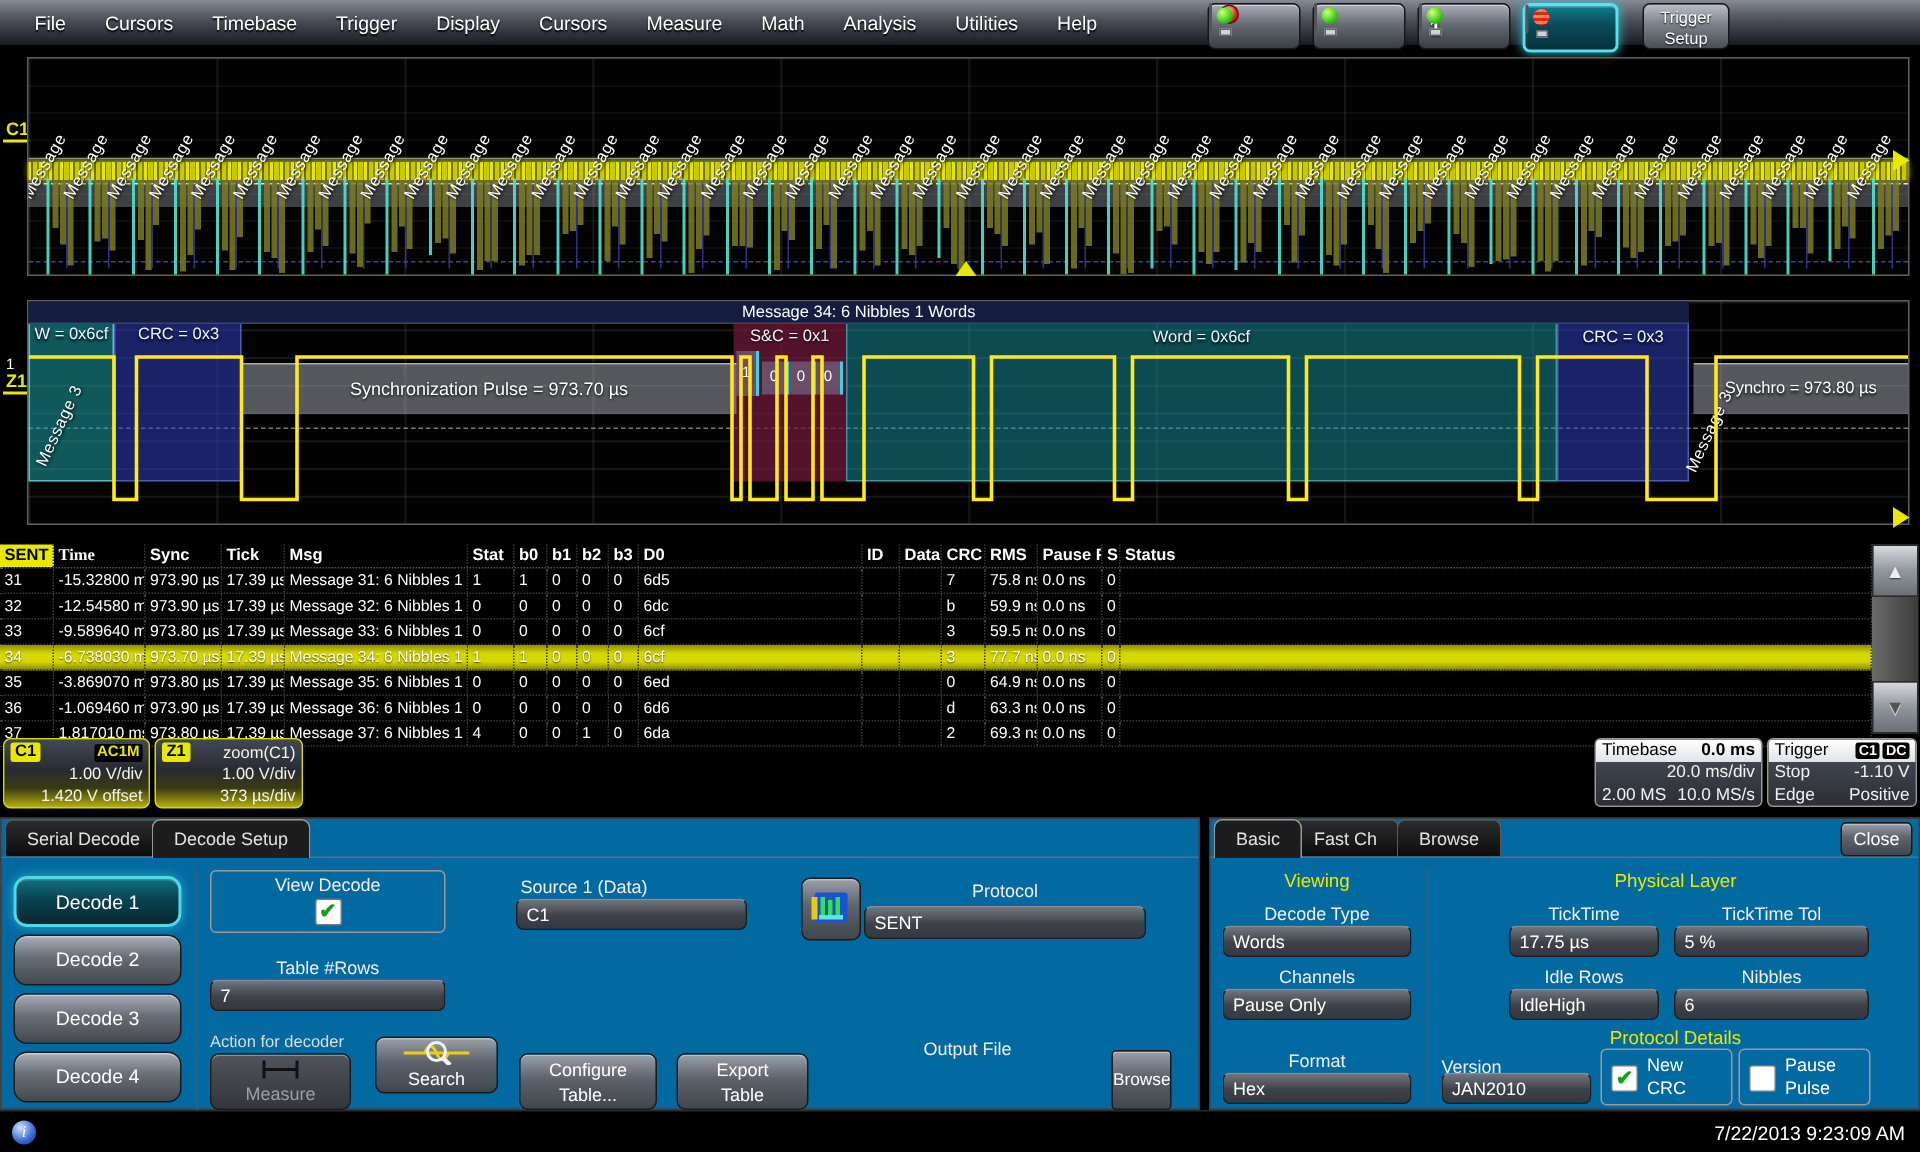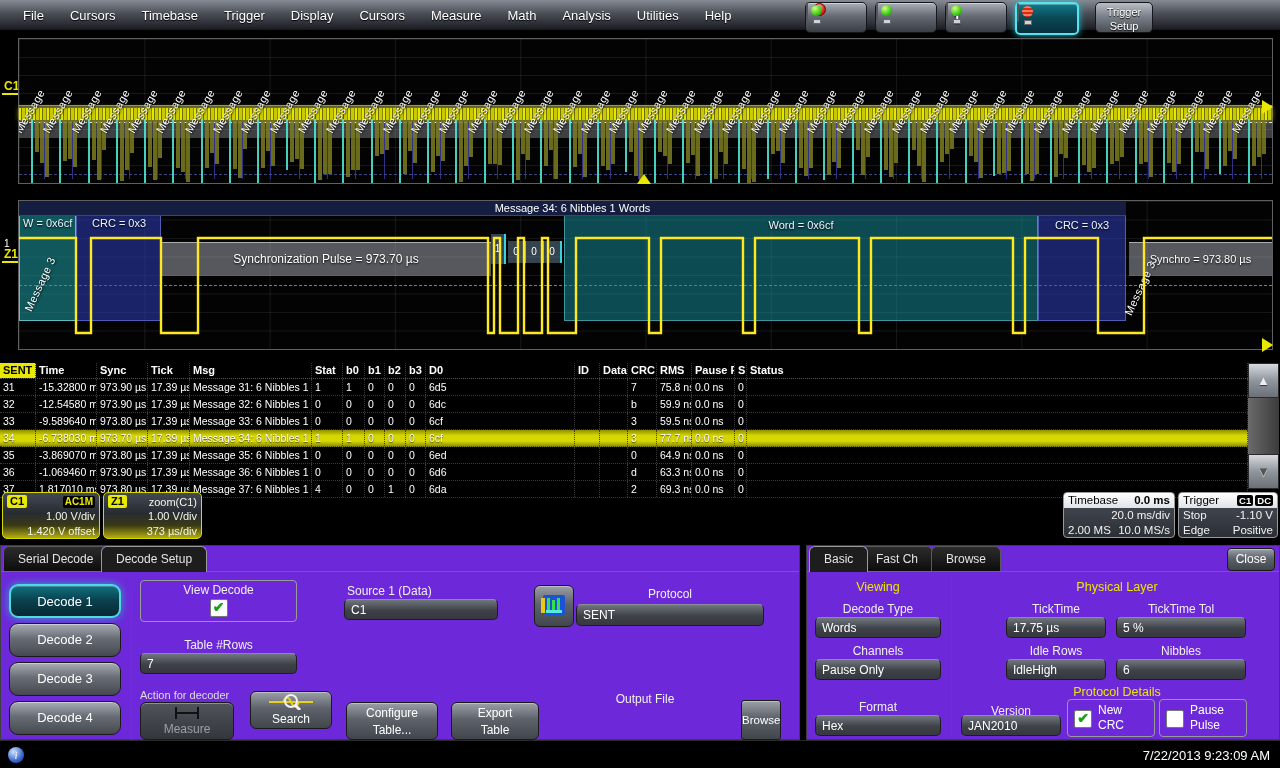--- a/index.html
+++ b/index.html
@@ -62,21 +62,21 @@
   .desc-box{position:absolute;top:492px;height:47px;border:1px solid #d8d800;border-radius:5px;background:linear-gradient(#434954,#272b32 45%,#3a3a14 72%,#b3ae10);box-sizing:border-box;padding:1px 4px;font-size:11px}
   .desc-line{text-align:right;line-height:15px;color:#f4f4e8}
   .desc-head{display:flex;justify-content:space-between;align-items:center;height:15px}
   .ch-badge{background:#e8e800;color:#000;font-weight:bold;font-size:11px;padding:0 3px;border-radius:2px;line-height:13px}
   .cp-badge{background:#000;color:#e8e800;font-weight:bold;font-size:10px;padding:0 2px;border-radius:2px;line-height:12px}
   .info-box{position:absolute;top:492px;height:46px;border:1px solid #999;border-radius:4px;background:linear-gradient(#4b515a,#2b2e35);box-sizing:border-box;font-size:11.5px;overflow:hidden}
   .info-head{background:linear-gradient(#fff,#dfe3e8);color:#000;height:15px;line-height:15px;display:flex;justify-content:space-between;padding:0 4px;font-size:11.5px}
   .info-row{display:flex;justify-content:space-between;padding:0 4px;line-height:15px;color:#f2f2f2}
   .blk-badge{background:#000;color:#fff;font-weight:bold;font-size:9.5px;padding:0 2px;border-radius:2px;line-height:12px;margin-left:2px}
   
-  .panel{position:absolute;top:545px;height:195px;background:#6d28d9;border:1px solid #3e3e3e;box-sizing:border-box}
+  .panel{position:absolute;top:545px;height:195px;background:#0369a1;border:1px solid #3e3e3e;box-sizing:border-box}
   #left-panel{left:0;width:800px}
   #right-panel{left:806px;width:474px}
   .tab{position:absolute;top:0;height:25px;border:1px solid #5a5a5a;border-bottom:none;border-radius:6px 6px 0 0;background:linear-gradient(#2c2c2c,#0c0c0c);padding:0 14px;line-height:25px;font-size:12px;color:#e4e4e4;box-sizing:border-box}
   .tab.active{background:#1d1d1d;border-color:#9a9a9a;height:26px;z-index:2}
   .panel-body{position:absolute;left:0;right:0;top:25px;bottom:0;border-top:1px solid #6a6a6a}
   .dec-btn{position:absolute;left:8px;width:112px;height:34px;border-radius:9px;background:linear-gradient(#a9aeb6,#686d75 45%,#45494f);border:1px solid #1a1a1a;color:#fff;font-size:13px;text-align:center;line-height:32px;box-shadow:inset 0 1px 0 rgba(255,255,255,.4);box-sizing:border-box}
   .dec-btn.active{border:2px solid #4fd8e6;background:linear-gradient(#11717f,#0a4350 45%,#072833);box-shadow:0 0 8px #2aabc0,inset 0 1px 0 rgba(255,255,255,.2)}
   .gbox{position:absolute;border:1px solid #9a9a9a;border-radius:4px;box-sizing:border-box}
   .glabel{text-align:center;font-size:12px;color:#f0f0f0;padding-top:2px}
   .checkbox{width:16px;height:16px;background:#fff;border:1px solid #777;border-radius:2px;text-align:center;line-height:15px;font-size:14px;font-weight:bold;color:#17a017}
@@ -402,20 +402,23 @@
 </div>
 <div class="tri-up" style="left:637px;top:174px"></div>
 <div class="tri-right" style="left:1262px;top:100px"></div>
 
 <span class="abs" style="left:4px;top:238px;font-size:10px;color:#fff">1</span>
 <span class="chan-tag" style="left:2px;top:248px">Z1</span>
 <div class="grid" id="z1-grid">
   <div id="z1-dash"></div>
   <div class="z1-box" id="z1-box-msg-left"></div>
   <div class="z1-box" id="z1-box-left-blue"></div>
+  <div class="z1-box" id="z1-box-sc">
+    <div class="z1-label">S&amp;C = 0x1</div>
+  </div>
   <div class="z1-box" id="z1-box-word">
     <div class="z1-label">Word = 0x6cf</div>
   </div>
   <div class="z1-box" id="z1-box-crc-right">
     <div class="z1-label">CRC = 0x3</div>
   </div>
   <span class="abs" style="left:4px;top:16px;font-size:11px;color:#eaf4ff;text-shadow:0 1px 2px #000">W = 0x6cf</span>
   <span class="abs" style="left:73px;top:16px;font-size:11px;color:#eaf4ff;text-shadow:0 1px 2px #000">CRC = 0x3</span>
   <div class="sync-band" id="z1-sync-left">
     <span>Synchronization Pulse = 973.70 µs</span>
@@ -434,21 +437,21 @@
   <svg width="1253" height="148" style="position:absolute;left:0;top:0">
     <polyline id="z1-trace" points="0,37 57,37 57,132 72,132 72,37 142,37 142,132 179,132 179,37 469,37 469,132 475,132 475,37 481,37 481,132 499,132 499,37 505,37 505,132 523,132 523,37 529,37 529,132 557,132 557,37 630,37 630,132 642,132 642,37 724,37 724,132 736,132 736,37 840,37 840,132 852,132 852,37 994,37 994,132 1006,132 1006,37 1079,37 1079,132 1125,132 1125,37 1253,37" fill="none" stroke="#ffe81e" stroke-width="2.4"></polyline>
   </svg>
   <div id="z1-header-band">Message  34:  6 Nibbles  1 Words</div>
 </div>
 <div class="tri-right" style="left:1262px;top:338px"></div>
 
 <div class="abs" id="decode-table">
     <div class="trow header">
       <div class="tcell first" style="width: 36px;">SENT</div>
-      <div class="tcell" style="width: 61px;">Time</div>
+      <div class="tcell" style="width: 61px; font-family: Liberation Serif, serif;">Time</div>
       <div class="tcell" style="width: 51px;">Sync</div>
       <div class="tcell" style="width: 42px;">Tick</div>
       <div class="tcell" style="width: 122px;">Msg</div>
       <div class="tcell" style="width: 31px;">Stat</div>
       <div class="tcell" style="width: 22px;">b0</div>
       <div class="tcell" style="width: 20px;">b1</div>
       <div class="tcell" style="width: 21px;">b2</div>
       <div class="tcell" style="width: 20px;">b3</div>
       <div class="tcell" style="width: 149px;">D0</div>
       <div class="tcell" style="width: 25px;">ID</div>
@@ -741,21 +744,21 @@
     <span class="flabel" style="left:309px;top:30px;width:130px;text-align:center">TickTime Tol</span>
     <div class="field" style="left:309px;top:45px;width:130px;height:21px">5 %</div>
 
     <span class="flabel" style="left:199px;top:72px;width:100px;text-align:center">Idle Rows</span>
     <div class="field" style="left:199px;top:87px;width:100px;height:21px">IdleHigh</div>
     <span class="flabel" style="left:309px;top:72px;width:130px;text-align:center">Nibbles</span>
     <div class="field" style="left:309px;top:87px;width:130px;height:21px">6</div>
 
     <span class="yellow-head" style="left:160px;top:113px;width:300px;text-align:center">Protocol Details</span>
 
-    <span class="flabel" style="left:154px;top:132px;width:100px;text-align:center">Version</span>
+    <span class="flabel" style="left:154px;top:132px;width:100px;">Version</span>
     <div class="field" style="left:154px;top:143px;width:100px;height:21px">JAN2010</div>
 
     <div class="gbox" style="left:260px;top:127px;width:88px;height:38px">
       <div class="checkbox" style="position:absolute;left:6px;top:10px">✔</div>
       <div style="position:absolute;left:30px;top:3px;font-size:12px;line-height:15px">
         <div>New</div>
         <div>CRC</div>
       </div>
     </div>
     <div class="gbox" style="left:352px;top:127px;width:88px;height:38px">

